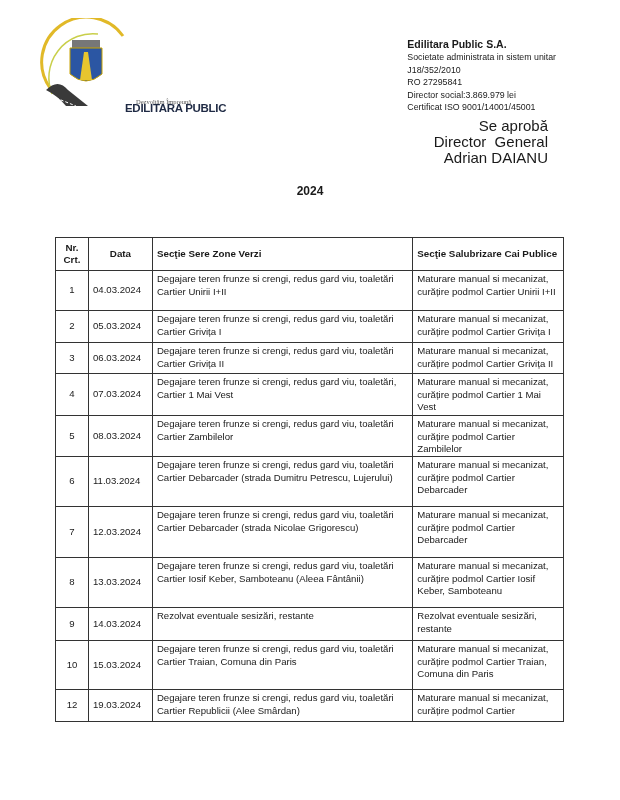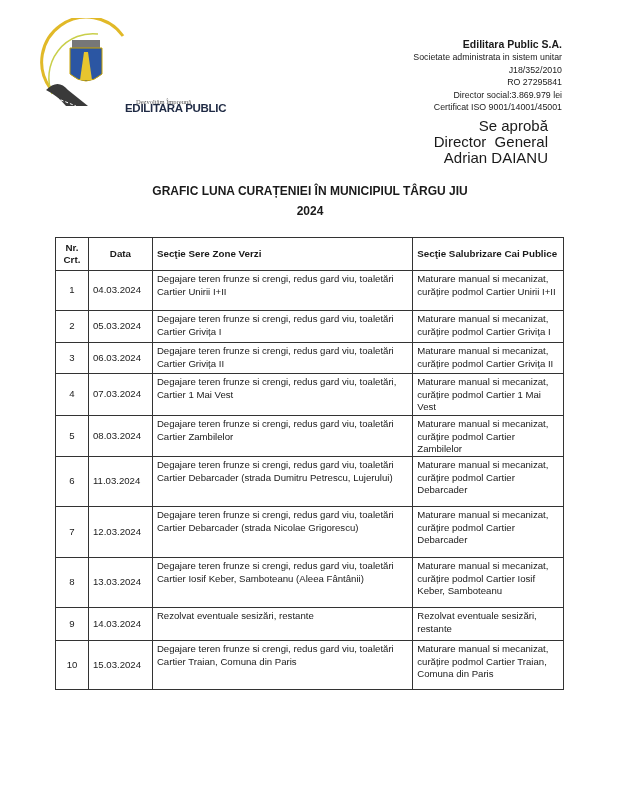--- a/index.html
+++ b/index.html
@@ -3,21 +3,21 @@
 <meta charset="utf-8">
 <style>
   html, body { margin:0; padding:0; background:#fff; }
   body { width:620px; height:800px; position:relative; overflow:hidden;
          font-family:"Liberation Sans", "DejaVu Sans", sans-serif; color:#1a1a1a; }
   .logo { position:absolute; left:28px; top:18px; width:170px; height:88px; }
   .logo-text { position:absolute; left:97px; top:64px; font-size:11.5px; font-weight:bold;
                color:#1f2a44; letter-spacing:-0.3px; white-space:nowrap;margin-top:20px; }
   .logo-sub { position:absolute; left:108px; top:80px; font-size:6.5px; color:#555;
               font-family:"Liberation Serif", serif; white-space:nowrap; }
-  .company { position:absolute; right:58px; top:37px; text-align:right; font-size:8.8px; line-height:12.5px; }
+  .company { position:absolute; right:64px; top:37px; text-align:left; font-size:8.8px; line-height:12.5px; }
   .company .name { font-size:10.5px; font-weight:bold; line-height:14px; }
   .approve { position:absolute; right:72px; top:118px; text-align:right; font-size:15px; line-height:16px; }
   .title { position:absolute; left:0; width:620px; top:181px; text-align:center; font-weight:bold;
            font-size:12px; line-height:20px; }
   table.grid { position:absolute; left:55px; top:237px; border-collapse:collapse; width:509px;
                font-size:9.6px; line-height:12.5px; }
   table.grid td, table.grid th { border:1px solid #333; padding:0 4px; vertical-align:middle; }
   table.grid th { font-weight:bold; text-align:left; font-size:9.8px; }
   table.grid th.c, table.grid td.c { text-align:center; }
   td.top { vertical-align:top !important; padding-top:2px !important; }
@@ -49,21 +49,20 @@
   <div>Certificat ISO 9001/14001/45001</div>
 </div>
 
 <div class="approve">
   <div>Se aprobă</div>
   <div style="white-space:pre;">Director  General</div>
   <div>Adrian DAIANU</div>
 </div>
 
 <div class="title">
-  <div>GRAFIC LUNA CURAȚENIEI ÎN MUNICIPIUL TÂRGU JIU</div>
   <div>2024</div>
 </div>
 
 <table class="grid">
   <colgroup>
       <col class="c1">
       <col class="c2">
       <col class="c3">
       <col class="c4">
     </colgroup>
@@ -132,14 +131,20 @@
         <td>14.03.2024</td>
         <td class="top">Rezolvat eventuale sesizări, restante</td>
         <td class="top">Rezolvat eventuale sesizări, restante</td>
       </tr>
       <tr style="height: 49px;">
         <td class="c">10</td>
         <td>15.03.2024</td>
         <td class="top">Degajare teren frunze si crengi, redus gard viu, toaletări Cartier Traian, Comuna din Paris</td>
         <td class="top">Maturare manual si mecanizat, curățire podmol Cartier Traian, Comuna din Paris</td>
       </tr>
+      <tr style="height: 32px;">
+        <td class="c">12</td>
+        <td>19.03.2024</td>
+        <td class="top">Degajare teren frunze si crengi, redus gard viu, toaletări Cartier Republicii (Alee Smârdan)</td>
+        <td class="top">Maturare manual si mecanizat, curățire podmol Cartier</td>
+      </tr>
     </tbody>
 </table>
 
 </body></html>

